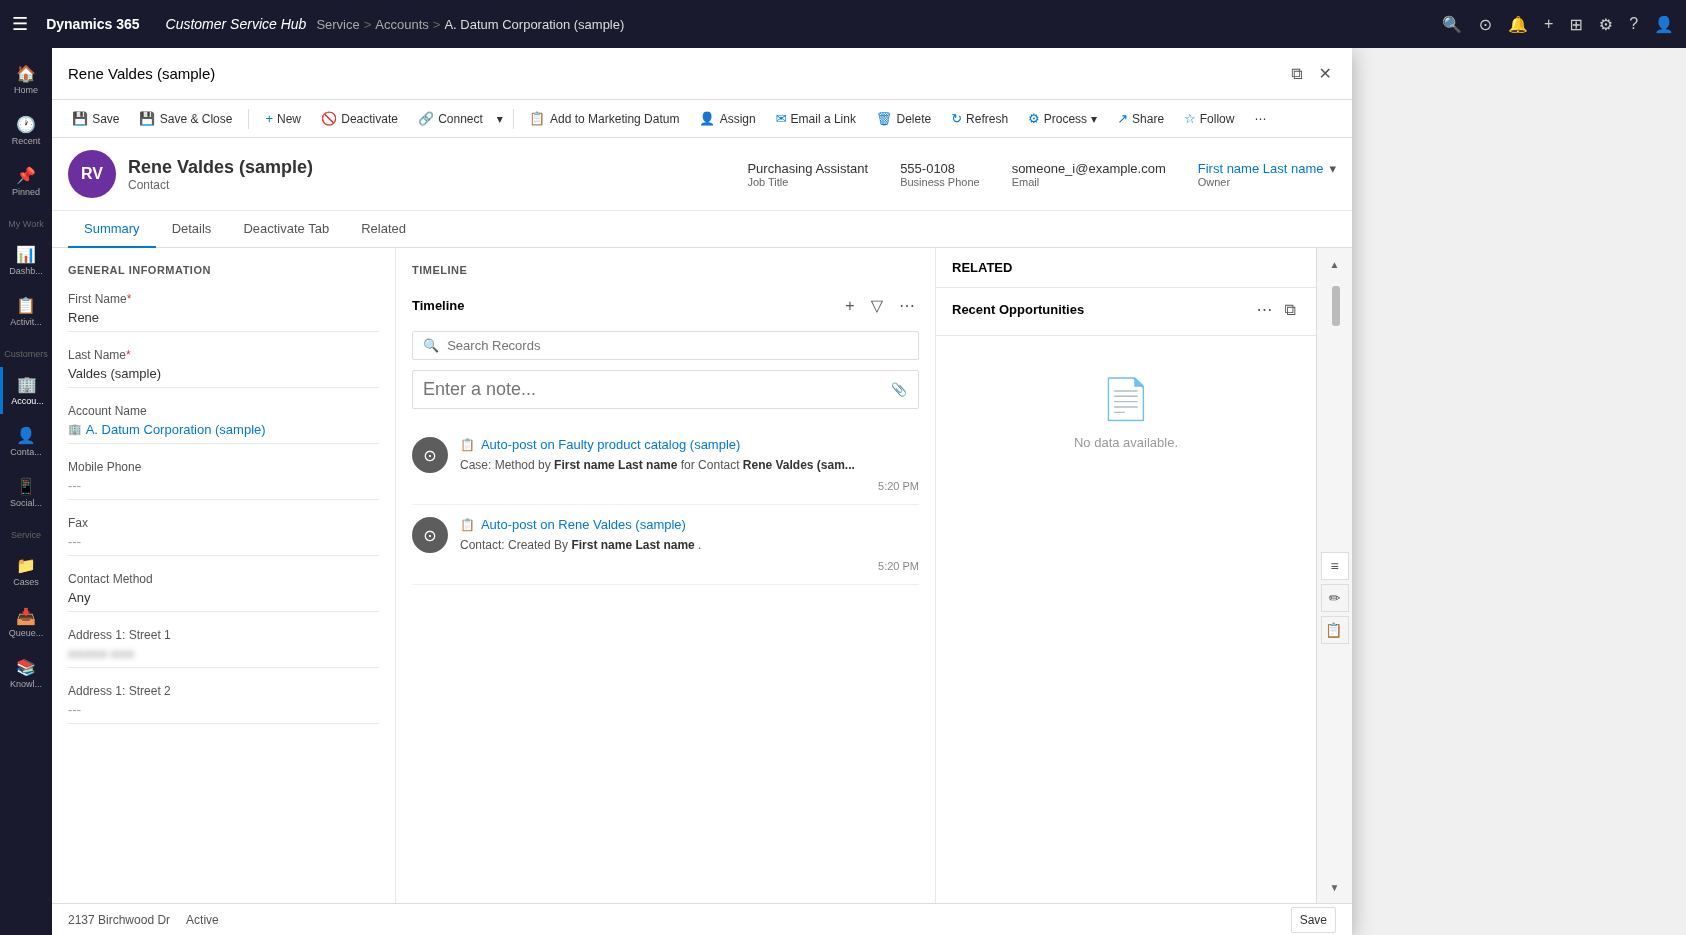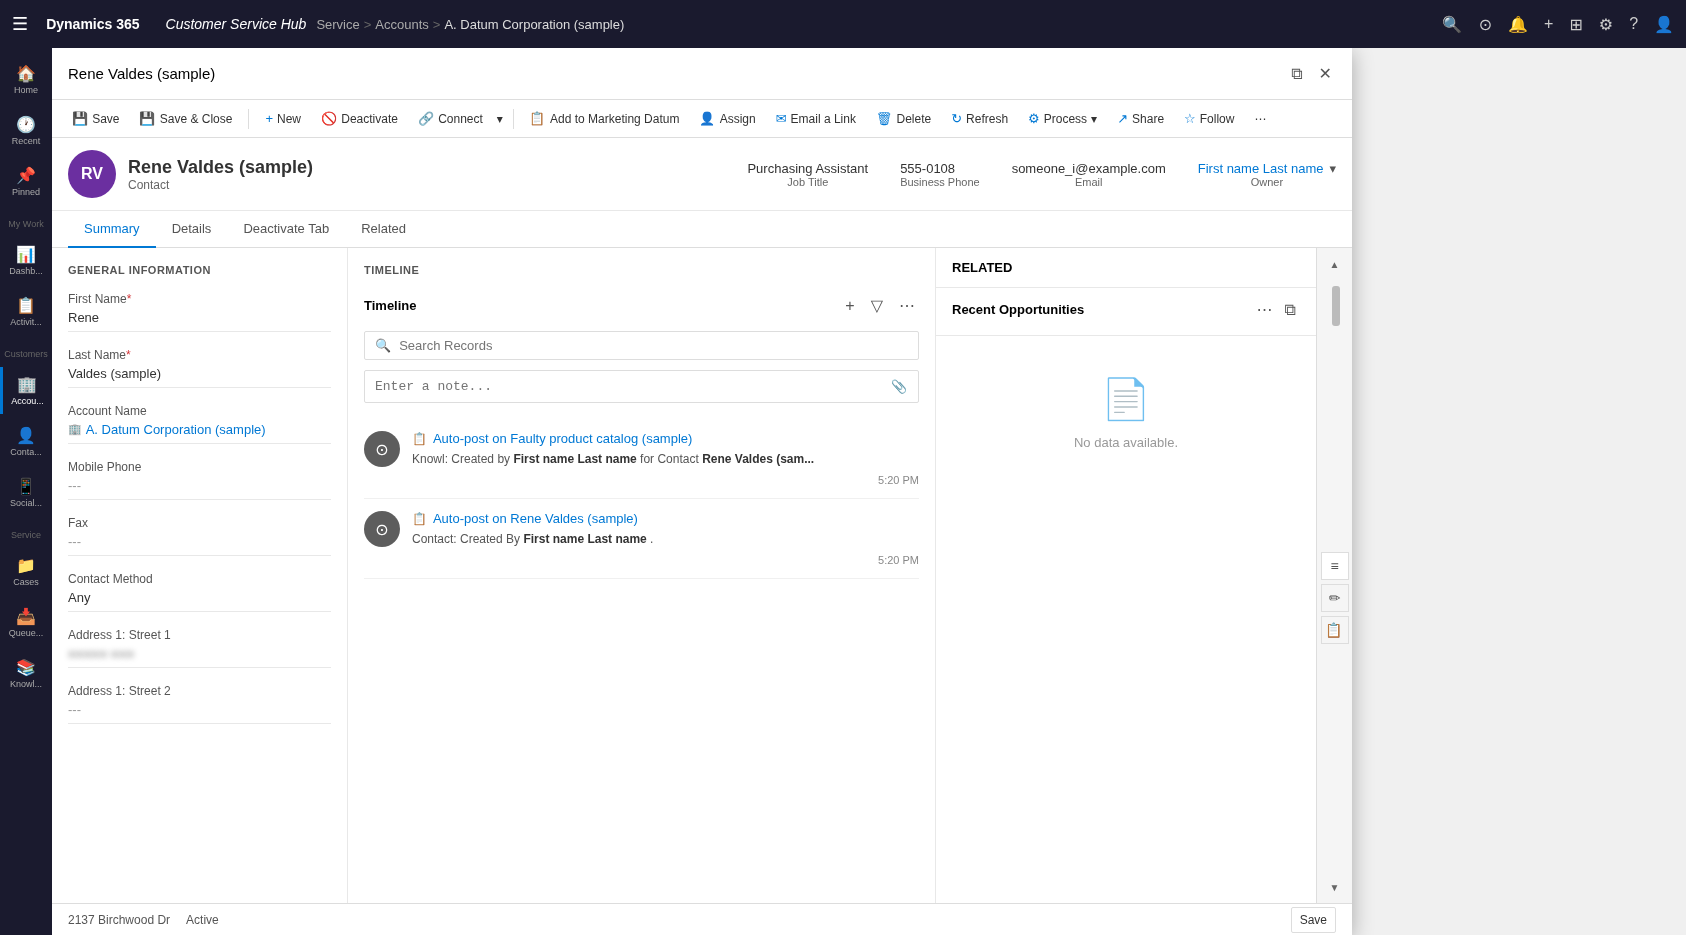--- a/index.html
+++ b/index.html
@@ -145,21 +145,21 @@
       justify-content: center;
       font-size: 16px;
       font-weight: 600;
       flex-shrink: 0;
     }
     .contact-name-section { flex: 1; }
     .contact-name { font-size: 18px; font-weight: 600; color: #333; }
     .contact-type { font-size: 12px; color: #666; }
     .contact-fields { display: flex; gap: 32px; margin-left: auto; align-items: center; }
     .contact-field { display: flex; flex-direction: column; }
-    .contact-field-label { font-size: 11px; color: #666; text-align: center; }
+    .contact-field-label { font-size: 11px; color: #666; }
     .contact-field-value { font-size: 13px; color: #333; font-weight: 500; }
     .contact-field-value.link { color: #0078d4; cursor: pointer; }
     .owner-section { display: flex; align-items: center; gap: 6px; }
     .owner-expand { color: #555; cursor: pointer; }
 
     
     .tabs {
       display: flex;
       border-bottom: 1px solid #ddd;
       background: white;
@@ -182,21 +182,21 @@
     
     .content-area {
       flex: 1;
       display: flex;
       overflow: hidden;
       background: #f5f5f5;
     }
 
     
     .left-panel {
-      width: 296px;
+      width: 344px;
       background: white;
       border-right: 1px solid #e8e8e8;
       overflow-y: auto;
       padding: 16px;
     }
     .panel-section-title {
       font-size: 11px;
       font-weight: 600;
       color: #555;
       letter-spacing: 0.5px;
@@ -254,24 +254,23 @@
       align-items: center;
       border: 1px solid #ddd;
       border-radius: 2px;
       padding: 8px 10px;
       margin-bottom: 16px;
       gap: 8px;
     }
     .note-area input {
       border: none;
       outline: none;
-      font-size: 13px;
+      font-size: 18px;
       flex: 1;
       color: #999;
-      font-family: Liberation Mono, monospace;
     }
     .timeline-item {
       display: flex;
       gap: 12px;
       padding: 12px 0;
       border-bottom: 1px solid #f0f0f0;
     }
     .timeline-avatar {
       width: 36px;
       height: 36px;
@@ -670,21 +669,21 @@
           </div>
 
           <div class="timeline-item">
             <div class="timeline-avatar" style="background:#5d5d5d;color:white;font-size:16px;">⊙</div>
             <div class="timeline-content">
               <div class="timeline-item-header">
                 <span class="timeline-item-icon">📋</span>
                 <span class="timeline-item-title">Auto-post on Faulty product catalog (sample)</span>
               </div>
               <div class="timeline-item-body">
-                <span>Knowl: Created by </span>
+                <span>Case: Method by </span>
                 <span class="bold">First name Last name</span>
                 <span> for Contact </span>
                 <span class="bold">Rene Valdes (sam...</span>
               </div>
               <div class="timeline-time">5:20 PM</div>
             </div>
           </div>
 
           <div class="timeline-item">
             <div class="timeline-avatar" style="background:#5d5d5d;color:white;font-size:16px;">⊙</div>

